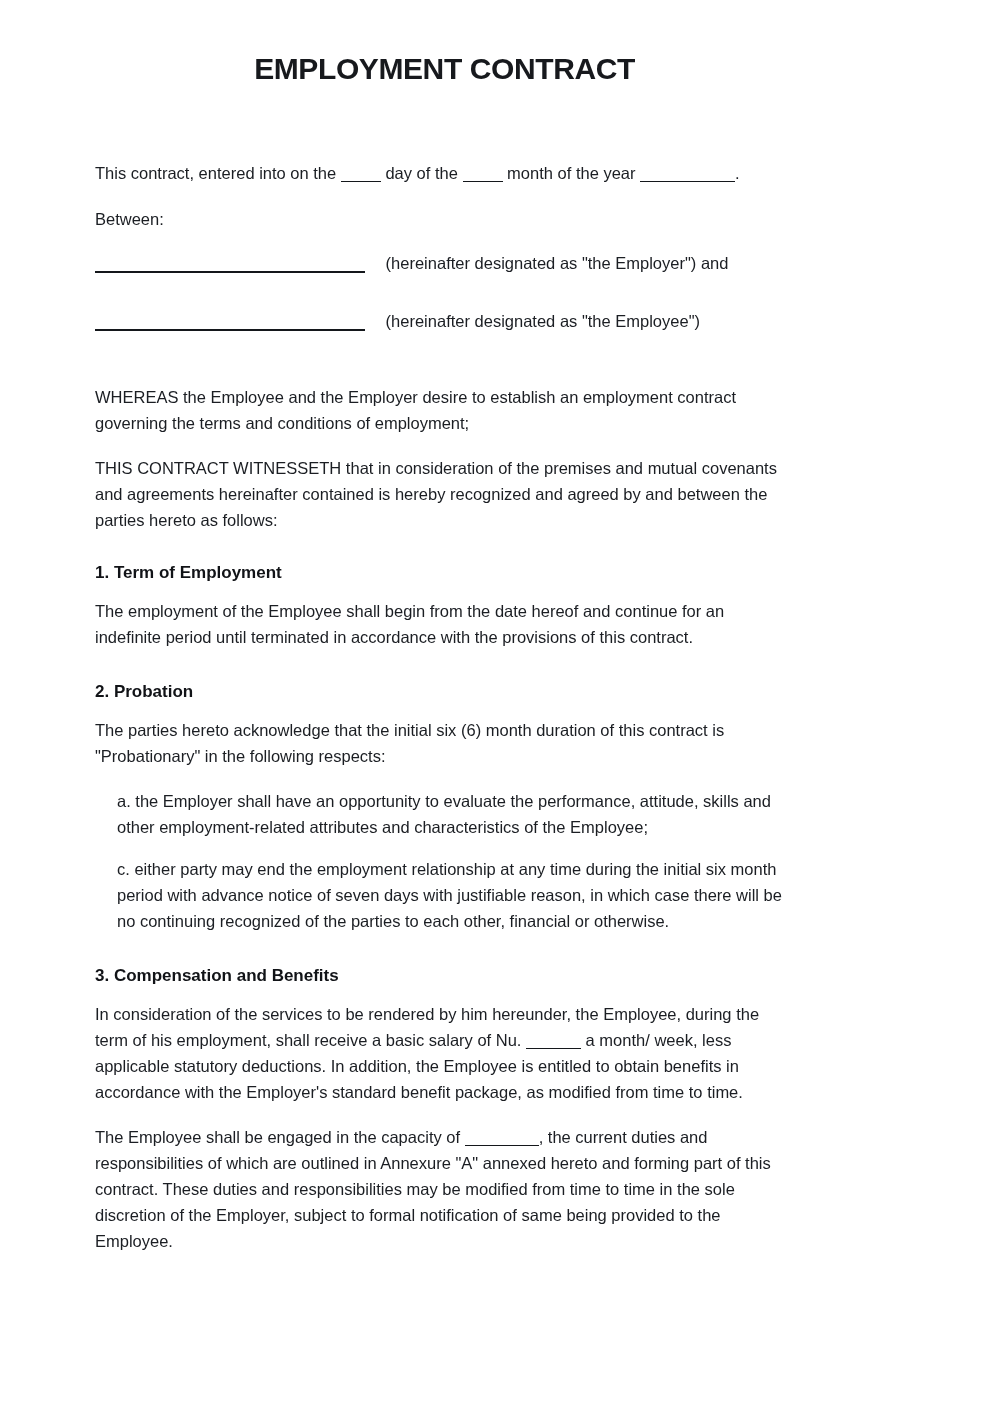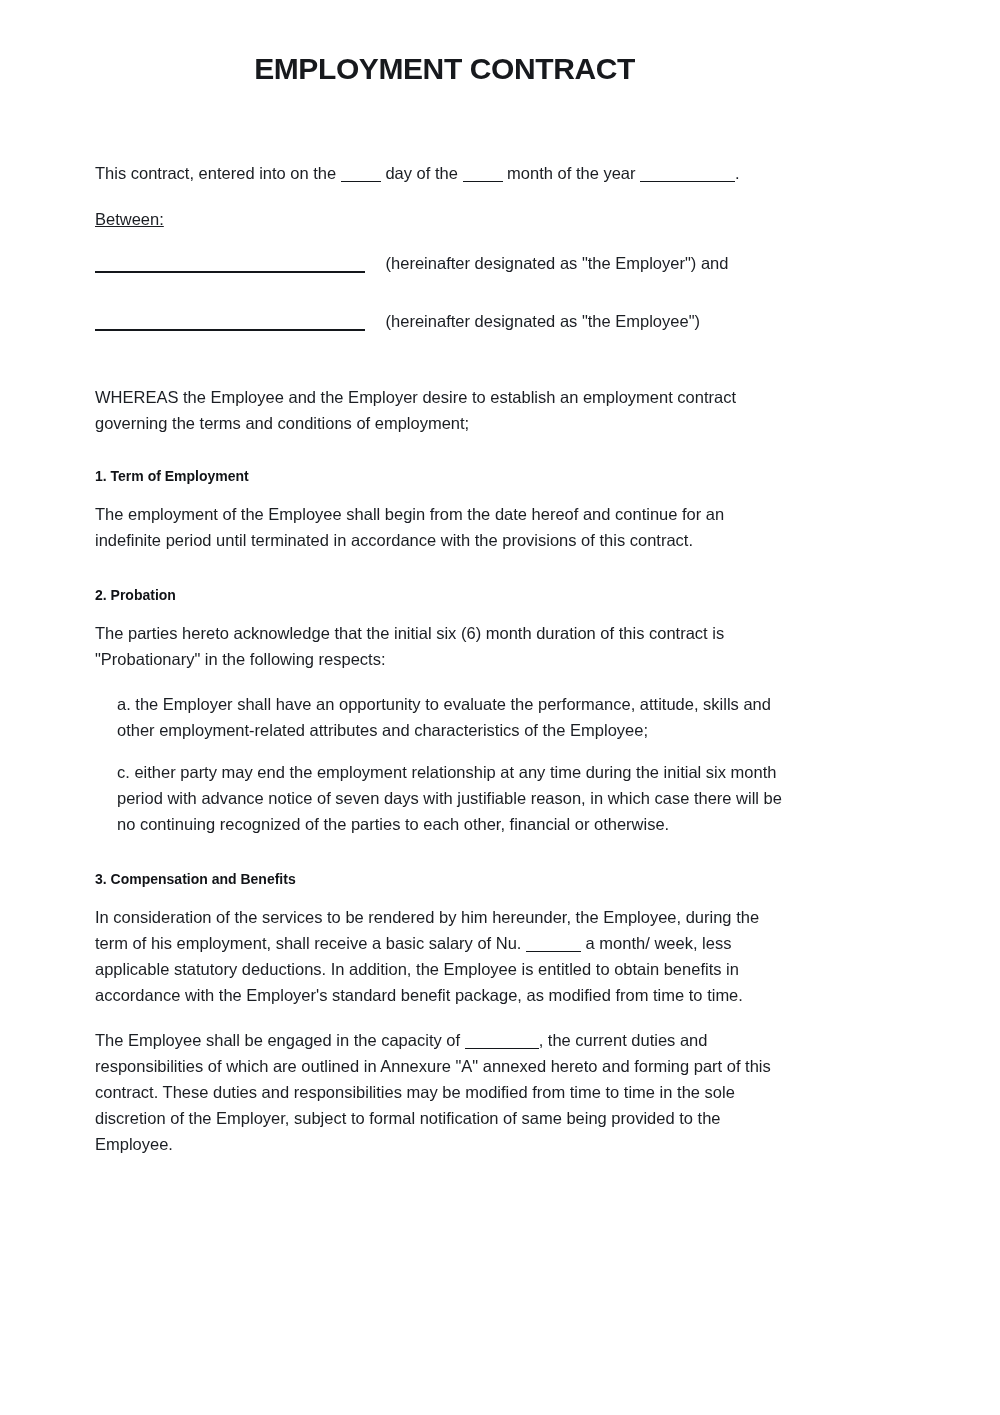--- a/index.html
+++ b/index.html
@@ -22,21 +22,21 @@
     padding: 0;
     text-align: center;
     font-size: 30px;
     line-height: 38px;
     font-weight: 700;
     letter-spacing: -0.4px;
     color: #17191d;
   }
   p { margin: 0 0 19px 0; }
   p.intro-line { margin-top: 72px; margin-bottom: 0; }
-  p.between { margin-top: 20px; margin-bottom: 16px; text-decoration: underline; }
+  p.between { margin-top: 20px; margin-bottom: 16px; }
   .sign-row { margin: 0; }
   .sign-row.first { margin-top: 18px; }
   .sign-row.second { margin-top: 32px; }
   .whereas { margin-top: 50px; }
   .sign-line {
     display: inline-block;
     width: 270px;
     height: 12px;
     border-bottom: 2px solid #14171b;
     vertical-align: -4px;
@@ -46,21 +46,21 @@
     display: inline-block;
     height: 10px;
     border-bottom: 1.7px solid #14171b;
     vertical-align: -3px;
   }
   .blank-sm  { width: 40px; }
   .blank-lg  { width: 95px; }
   .blank-sal { width: 55px; }
   .blank-cap { width: 74px; }
   h2.section-heading {
-    font-size: 14px;
+    font-size: 17px;
     line-height: 24px;
     font-weight: 700;
     color: #111317;
     margin: 28px 0 13px 0;
   }
   h2.section-heading.mt-md { margin-top: 30px; }
   h2.section-heading.mt-lg { margin-top: 38px; }
   .sub-items { margin: 0; padding: 0; list-style: none; }
   .sub-items li { margin: 0 0 16px 22px; }
   .sub-items li:last-child { margin-bottom: 0; }
@@ -89,20 +89,21 @@
     <span>(hereinafter designated as "the Employer") and</span>
   </p>
 
   <p class="sign-row second">
     <span class="sign-line"></span>
     <span>(hereinafter designated as "the Employee")</span>
   </p>
 
   <p class="whereas">WHEREAS the Employee and the Employer desire to establish an employment contract governing the terms and conditions of employment;</p>
 
+  <p>THIS CONTRACT WITNESSETH that in consideration of the premises and mutual covenants and agreements hereinafter contained is hereby recognized and agreed by and between the parties hereto as follows:</p>
 
   <h2 class="section-heading">1. Term of Employment</h2>
   <p class="sec-body">The employment of the Employee shall begin from the date hereof and continue for an indefinite period until terminated in accordance with the provisions of this contract.</p>
 
   <h2 class="section-heading mt-md">2. Probation</h2>
   <p class="sec-body">The parties hereto acknowledge that the initial six (6) month duration of this contract is "Probationary" in the following respects:</p>
   <ul class="sub-items">
     <li>a. the Employer shall have an opportunity to evaluate the performance, attitude, skills and other employment-related attributes and characteristics of the Employee;</li>
     <li>c. either party may end the employment relationship at any time during the initial six month period with advance notice of seven days with justifiable reason, in which case there will be no continuing recognized of the parties to each other, financial or otherwise.</li>
   </ul>

